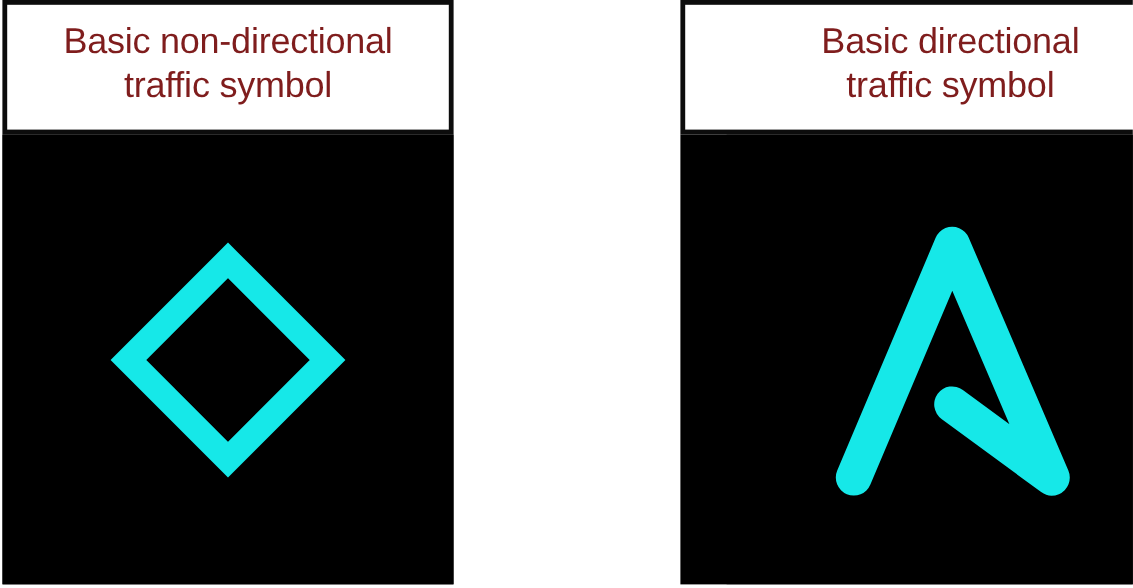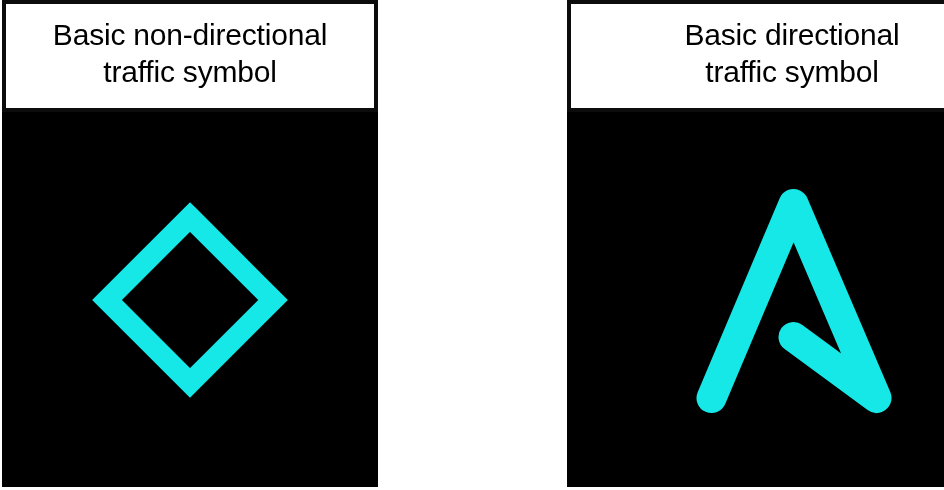--- a/index.html
+++ b/index.html
@@ -41,21 +41,21 @@
     display: flex;
     align-items: center;
     justify-content: center;
     padding: 2px 6px 6px 6px;
   }
 
   .caption-text {
     font-family: "Liberation Sans", sans-serif;
     font-size: 30px;
     line-height: 1.23;
-    color: #000000;
+    color: #7f1d1d;
     text-align: center;
     letter-spacing: -0.2px;
     white-space: pre-line;
   }
 
   .symbol-stage {
     position: relative;
     background: #000000;
     width: 100%;
   }

